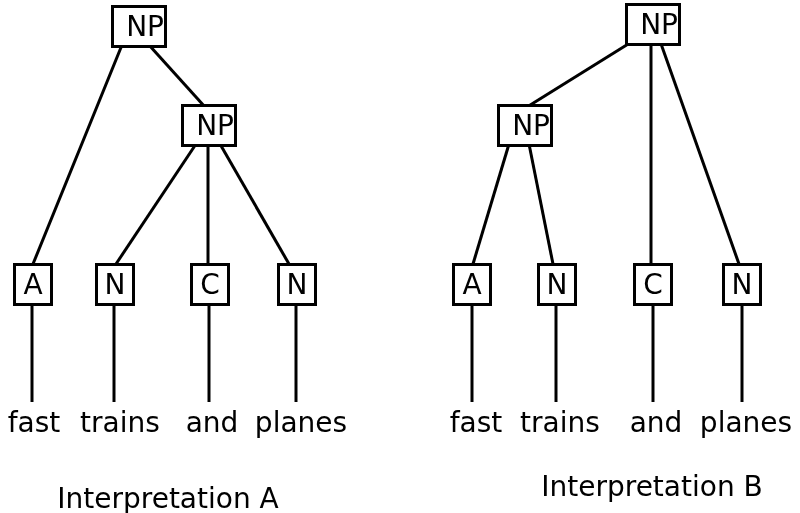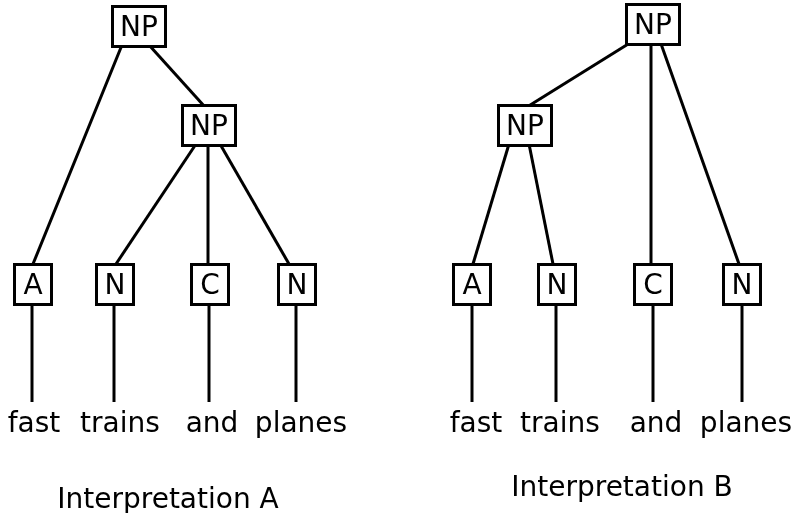--- a/index.html
+++ b/index.html
@@ -26,21 +26,21 @@
     box-sizing: border-box;
     border: 3px solid #000000;
     background: #ffffff;
     display: flex;
     align-items: center;
     justify-content: center;
     font-size: 28px;
     line-height: 1;
     color: #000000;
   }
-  .node.phrase { width: 56px; height: 43px; }
+  .node.phrase { width: 56px; height: 43px; justify-content: flex-end; }
   .node.leaf   { width: 40px; height: 43px; }
   .word {
     position: absolute;
     top: 406px;
     transform: translateX(-50%);
     font-size: 28px;
     line-height: 34px;
     white-space: nowrap;
   }
   .caption {
@@ -128,16 +128,16 @@
     </div>
     <div class="node leaf" style="left:722px; top:263px;">
       <span>N</span>
     </div>
 
     <div class="word" style="left:476px;">fast</div>
     <div class="word" style="left:560px;">trains</div>
     <div class="word" style="left:656px;">and</div>
     <div class="word" style="left:746px;">planes</div>
 
-    <div class="caption" style="left:622px;">Interpretation B</div>
+    <div class="caption" style="left:652px;">Interpretation B</div>
   </div>
 
 </div>
 
 </body></html>

